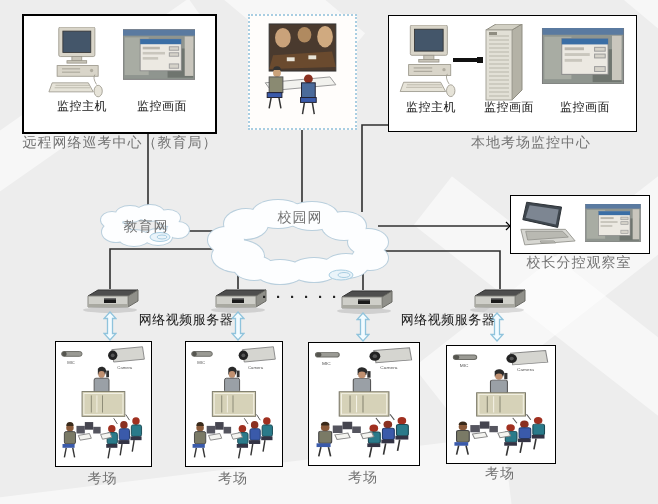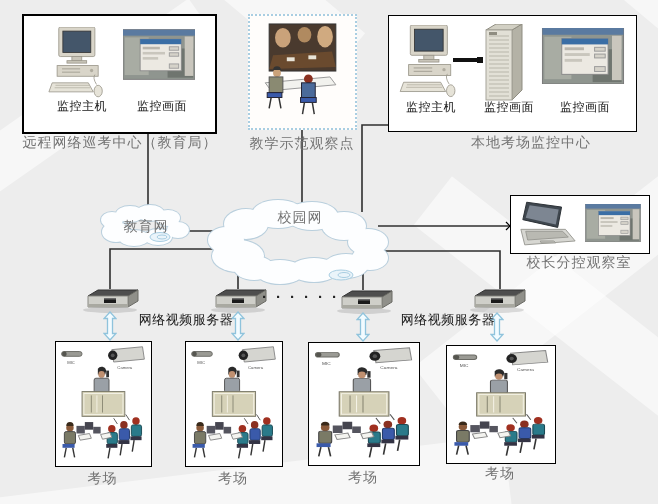--- a/index.html
+++ b/index.html
@@ -201,21 +201,20 @@
     <div class="lbl" style="left:18px;top:83px;width:80px;">监控主机</div>
     <div class="lbl" style="left:98px;top:83px;width:80px;">监控画面</div>
   </div>
   <div class="lbl title" style="left:20px;top:134px;width:200px;">远程网络巡考中心（教育局）</div>
 
   <div class="box box-dashed" style="left:248px;top:14px;width:105px;height:112px;">
     <svg class="abs" style="left:3px;top:6px;" width="99" height="102">
         <use href="#sym-meeting"></use>
       </svg>
   </div>
-  <div class="lbl title" style="left:243px;top:135px;width:118px;">教学示范观察点</div>
 
   <div class="box" style="left:388px;top:15px;width:247px;height:115px;">
     <svg class="abs" style="left:8px;top:9px;" width="62" height="80">
         <use href="#sym-pc"></use>
       </svg>
     <svg class="abs" style="left:93px;top:8px;" width="44" height="78">
         <use href="#sym-server"></use>
       </svg>
     <svg class="abs" style="left:64px;top:40px;" width="30" height="8">
       <line x1="0" y1="4" x2="24" y2="4" stroke="#111" stroke-width="4"></line>

